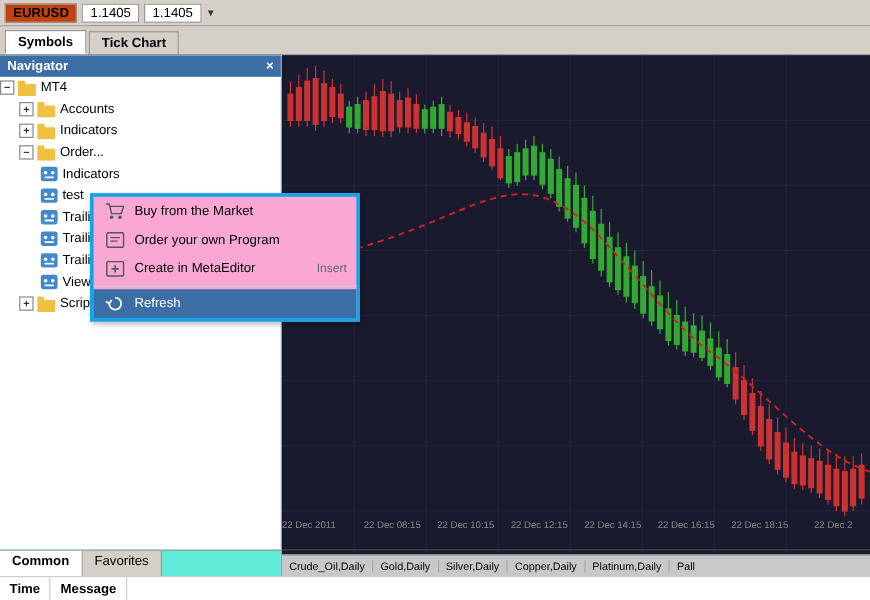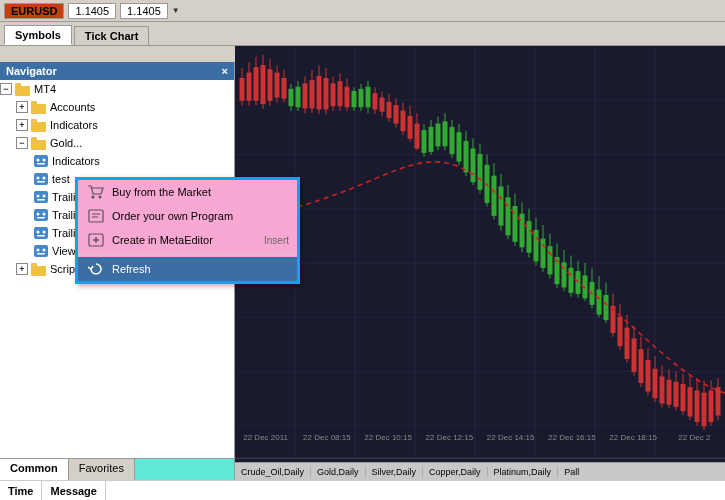--- a/index.html
+++ b/index.html
@@ -79,21 +79,20 @@
     }
 
     
     .navigator {
       width: 235px;
       background: #fff;
       border-right: 1px solid #999;
       display: flex;
       flex-direction: column;
       position: relative;
-      margin-top: 16px;
     }
     .navigator-header {
       background: #3a6ea5;
       color: #fff;
       padding: 3px 6px;
       font-size: 11px;
       font-weight: bold;
       display: flex;
       justify-content: space-between;
       align-items: center;
@@ -330,21 +329,21 @@
 
       <div class="tree-item">
         <span class="indent"></span>
         <span class="expand-box">−</span>
         <span class="item-icon">
           <svg width="16" height="13" viewBox="0 0 16 13">
               <rect x="0" y="3" width="15" height="10" rx="1" fill="#f0c040"></rect>
               <rect x="0" y="0" width="6" height="4" rx="1" fill="#f0c040"></rect>
             </svg>
         </span>
-        <span class="label">Gold...</span>
+        <span class="label">Order...</span>
       </div>
 
       <div class="tree-item">
         <span class="indent"></span>
         <span class="indent"></span>
         <span class="item-icon">
           <svg width="16" height="16" viewBox="0 0 16 16">
               <rect x="1" y="2" width="14" height="12" rx="2" fill="#4488cc"></rect>
               <circle cx="5" cy="7" r="1.5" fill="#fff"></circle>
               <circle cx="11" cy="7" r="1.5" fill="#fff"></circle>
@@ -676,21 +675,21 @@
           <line x1="483" y1="306" x2="483" y2="345"></line>
       </g>
 
       <path d="M 10,160 C 40,155 80,145 120,130 C 160,115 190,100 220,110 C 250,120 270,145 290,165 C 310,185 330,210 360,230 C 390,250 420,280 450,300 C 465,310 475,315 490,320" stroke="#cc2222" stroke-width="1.5" fill="none" stroke-dasharray="5,4"></path>
 
       <rect x="0" y="380" width="490" height="20" fill="#1a1a2e"></rect>
       <line x1="0" y1="380" x2="490" y2="380" stroke="#444" stroke-width="1"></line>
     </svg>
 
     <div style="position:absolute;bottom:34px;left:0;right:0;height:18px;display:flex;align-items:center;background:transparent;">
-      <span style="font-size:8px;color:#888;flex:1;text-align:center">22 Dec 2011</span>
+      <span style="font-size:8px;color:#888;flex:1;">22 Dec 2011</span>
       <span style="font-size:8px;color:#888;flex:1;text-align:center">22 Dec 08:15</span>
       <span style="font-size:8px;color:#888;flex:1;text-align:center">22 Dec 10:15</span>
       <span style="font-size:8px;color:#888;flex:1;text-align:center">22 Dec 12:15</span>
       <span style="font-size:8px;color:#888;flex:1;text-align:center">22 Dec 14:15</span>
       <span style="font-size:8px;color:#888;flex:1;text-align:center">22 Dec 16:15</span>
       <span style="font-size:8px;color:#888;flex:1;text-align:center">22 Dec 18:15</span>
       <span style="font-size:8px;color:#888;flex:1;text-align:center">22 Dec 2</span>
     </div>
 
     <div style="position:absolute;bottom:0;left:0;right:0;height:18px;background:#c8c8c8;border-top:1px solid #999;display:flex;align-items:center;overflow:hidden;">

